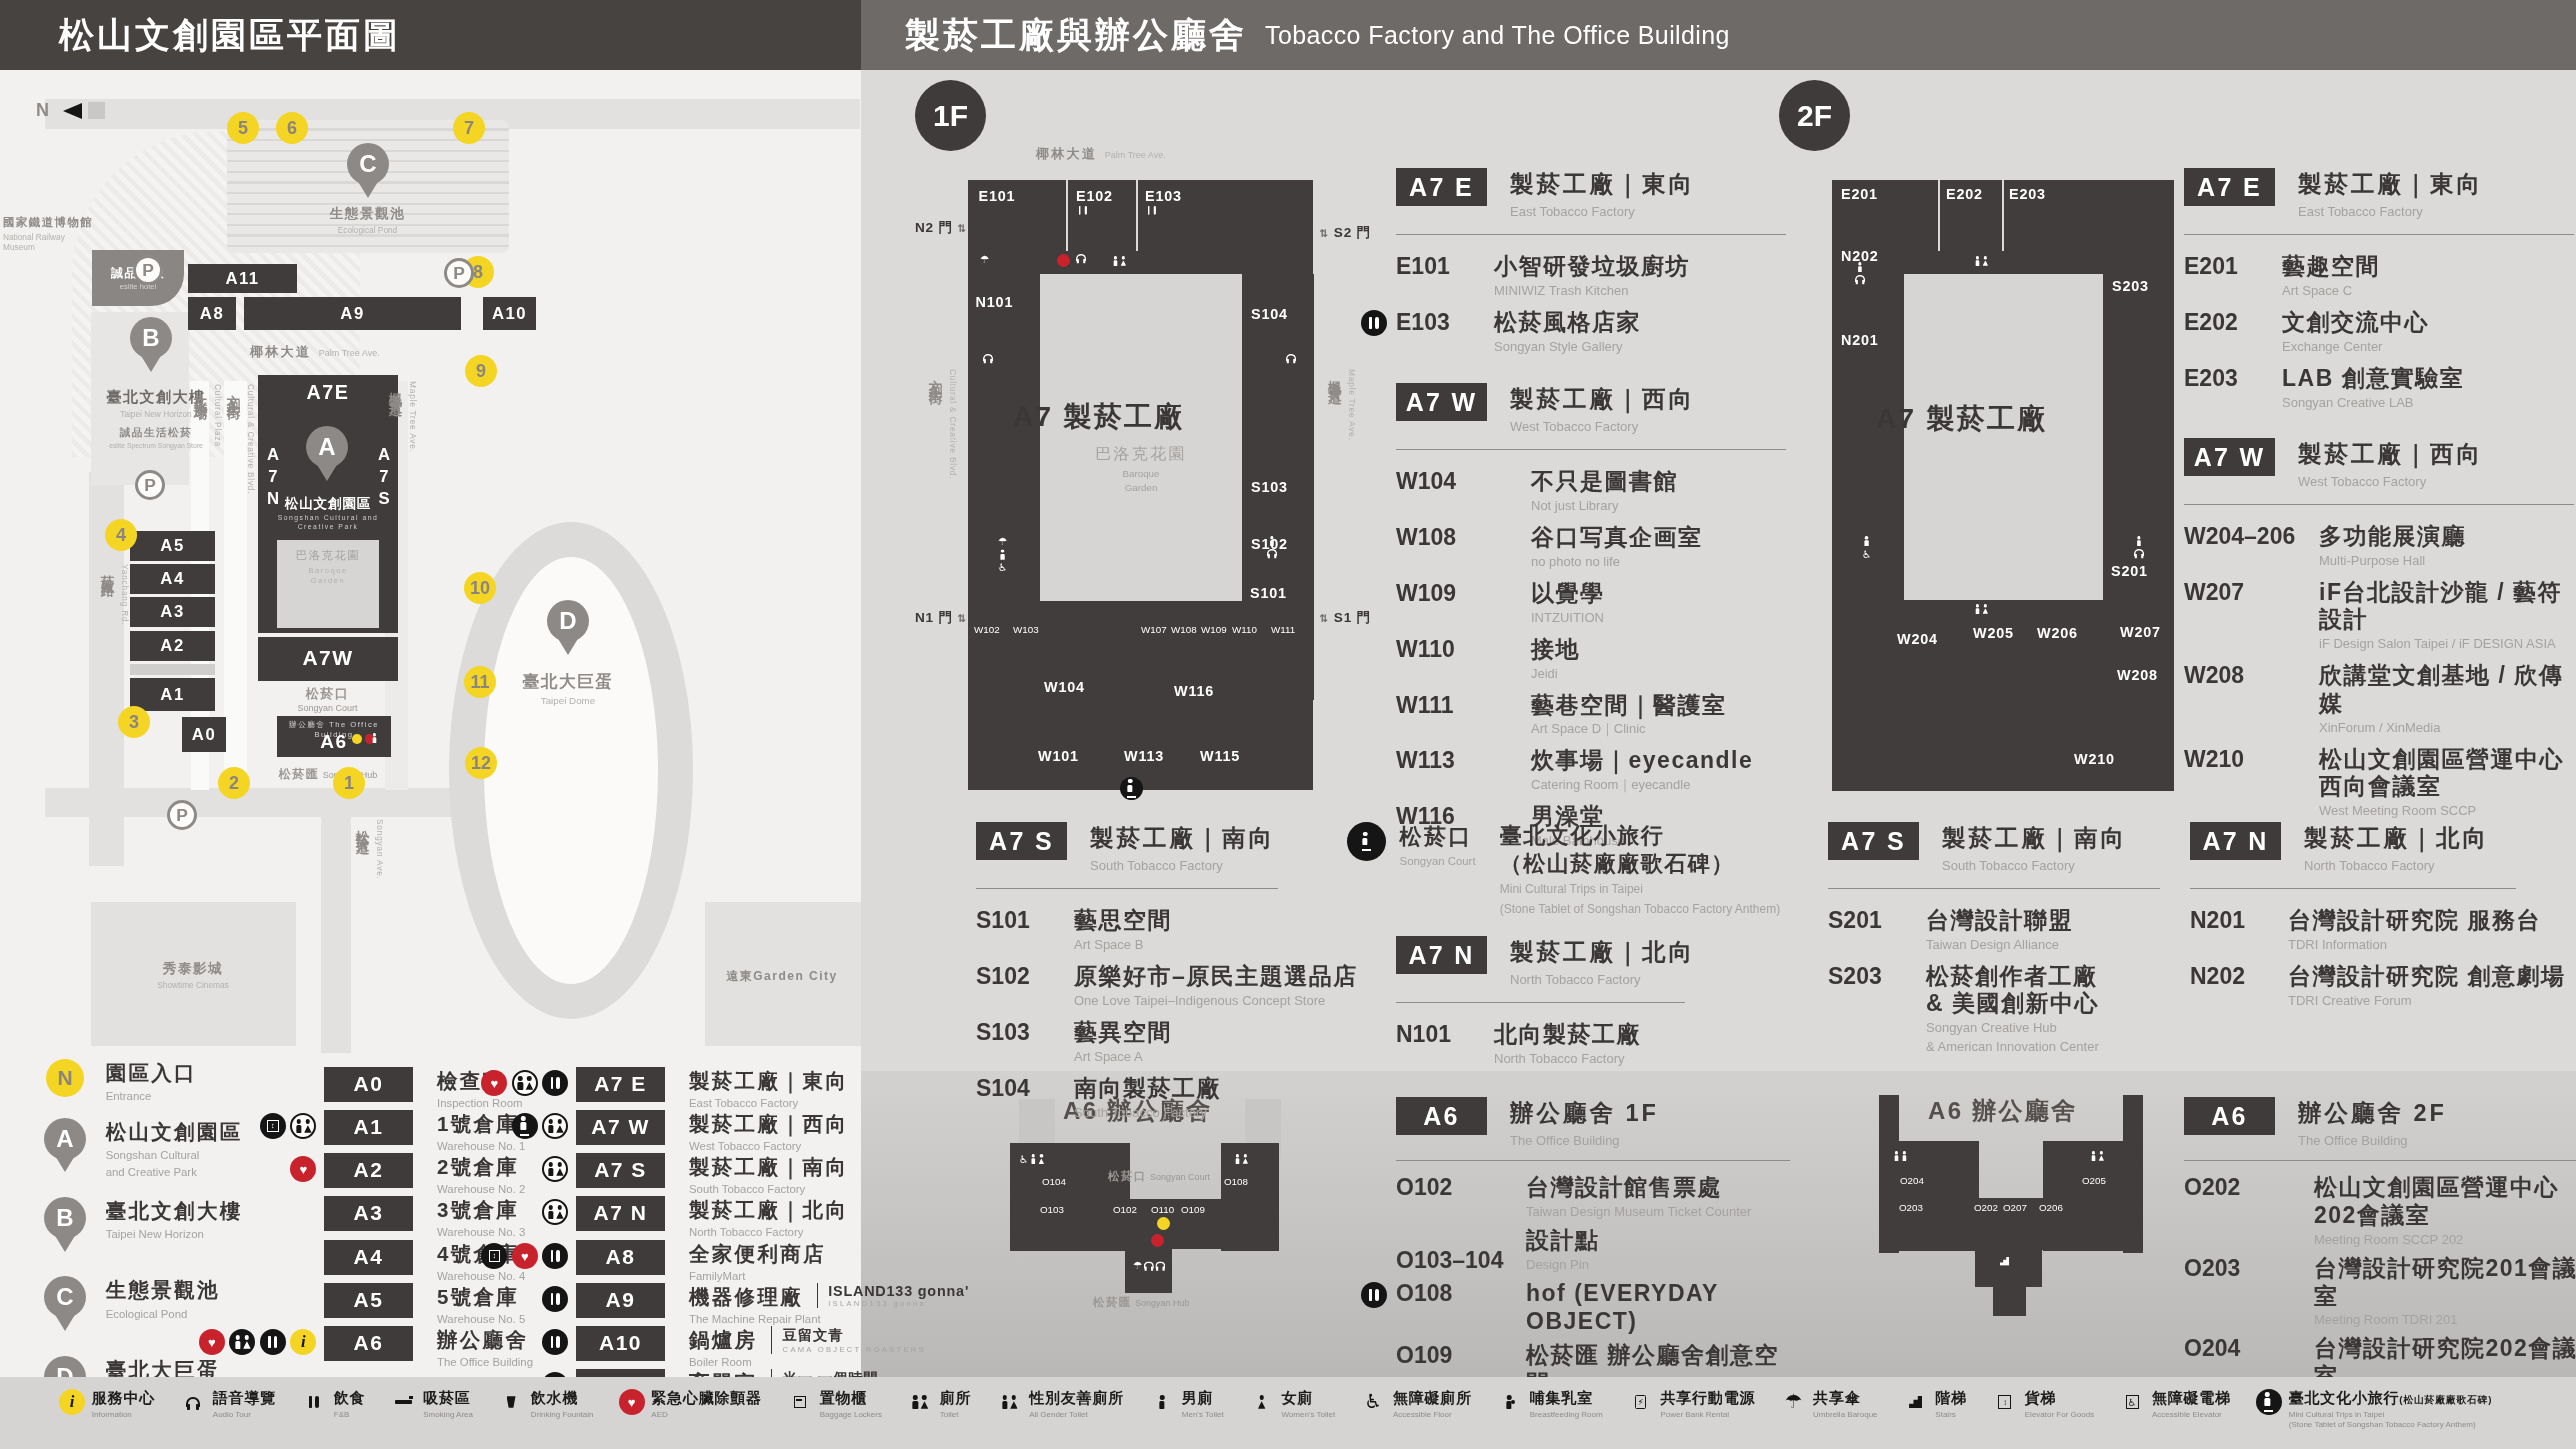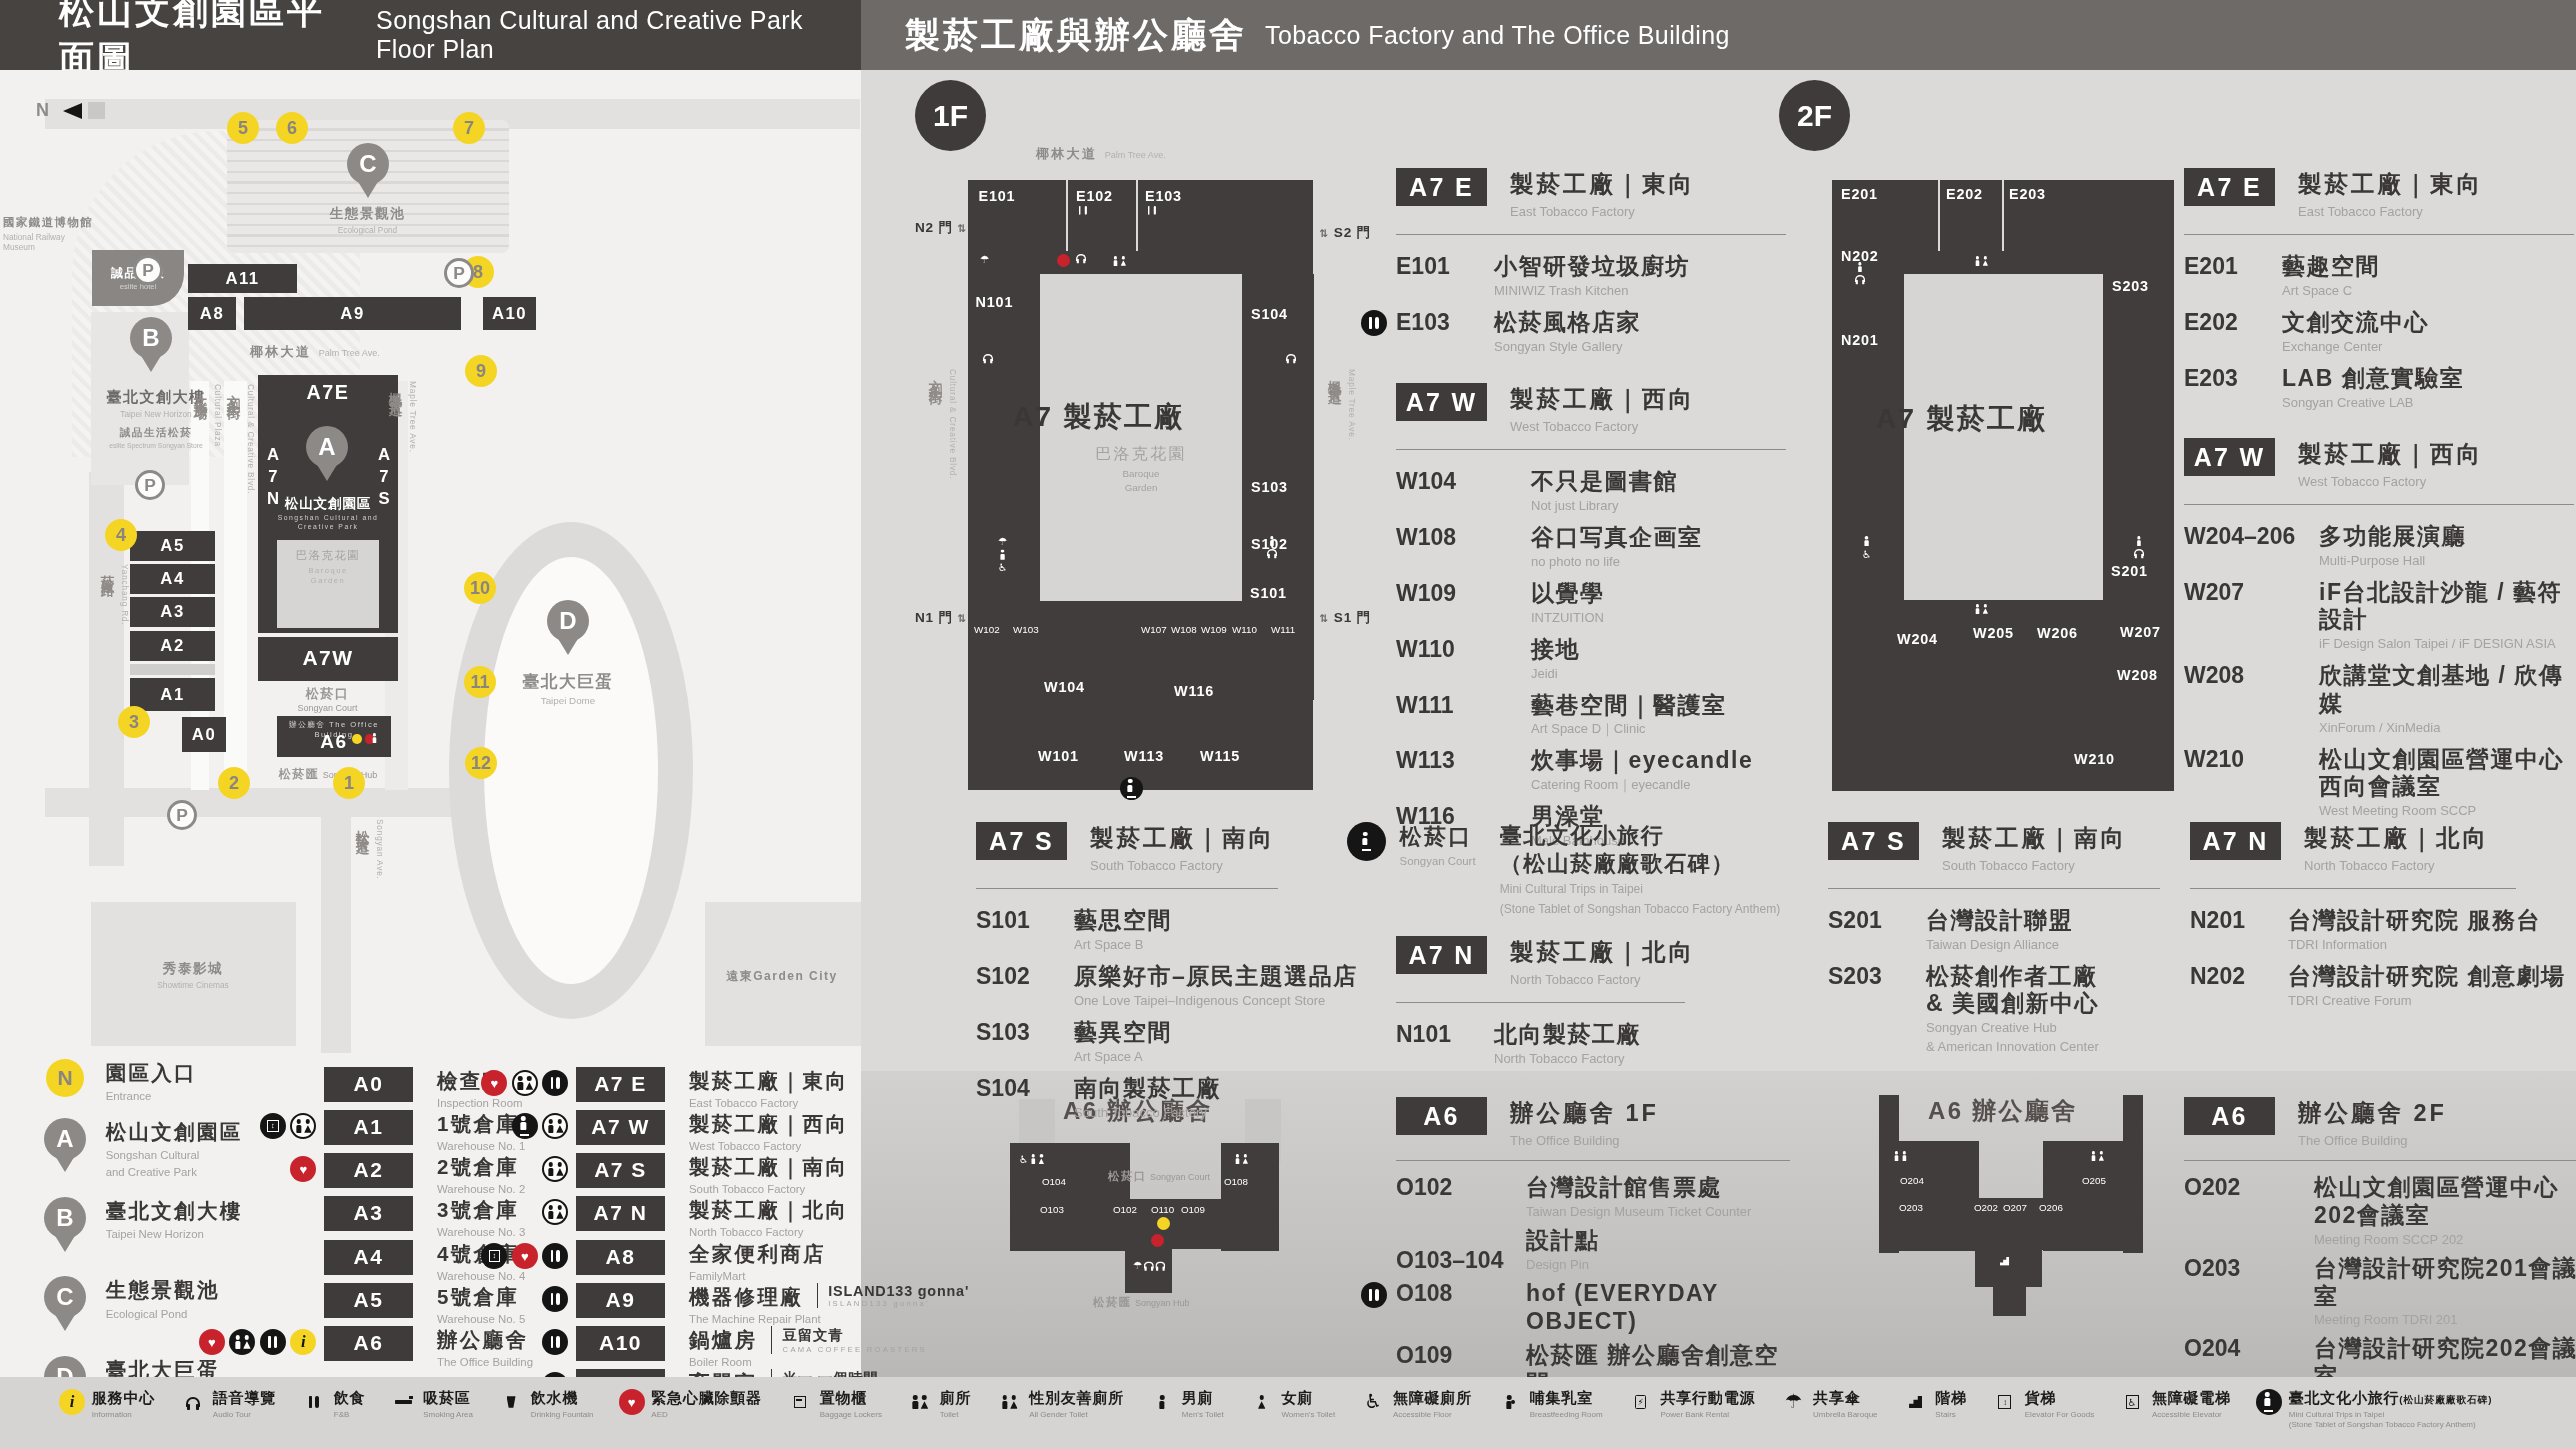--- a/index.html
+++ b/index.html
@@ -133,21 +133,20 @@
   .hatch { background:repeating-linear-gradient(45deg,#ecebe9 0 4.5px,#f4f3f1 4.5px 9.8px); }
   .pond { background:repeating-linear-gradient(#e9e8e6 0 8.3px,#d9d8d6 8.3px 10.6px); border-radius:7.6px; }
 </style>
 </head>
 <body>
 
 <div id="stage">
 
   <div id="hdr-left" class="abs">
     <span class="h-zh">松山文創園區平面圖</span>
-    <span class="h-en">Songshan Cultural and Creative Park Floor Plan</span>
   </div>
   <div id="hdr-right" class="abs">
     <span class="h-zh">製菸工廠與辦公廳舍</span>
     <span class="h-en">Tobacco Factory and The Office Building</span>
   </div>
 
   <div id="left-panel" class="abs">
 
     <div class="road" style="left:45px;top:29px;width:815px;height:30px"></div>
     <div class="abs hatch" style="left:72px;top:61px;width:288px;height:326px;border-radius:144px 0 0 0"></div>
@@ -1258,21 +1257,21 @@
             <span class="u1"></span>
             <span class="u2"></span>
           </span>
         </div>
         <div class="lg-badge">A10</div>
         <div class="lg-txt">
           <div class="lg-zh">
             <span>鍋爐房</span>
             <span class="brandw">
               <div class="brand">豆留文青</div>
-              <div class="brand-sub">CAMA COFFEE ROASTERS</div>
+              <div class="brand-sub">CAMA OBJECT ROASTERS</div>
             </span>
           </div>
           <div class="lg-en">Boiler Room</div>
         </div>
       </div>
       <div class="lg-row" style="left: 576px; top: 1369px;">
         <div class="lg-ics">
           <span class="mic fnb">
             <span class="u1"></span>
             <span class="u2"></span>

